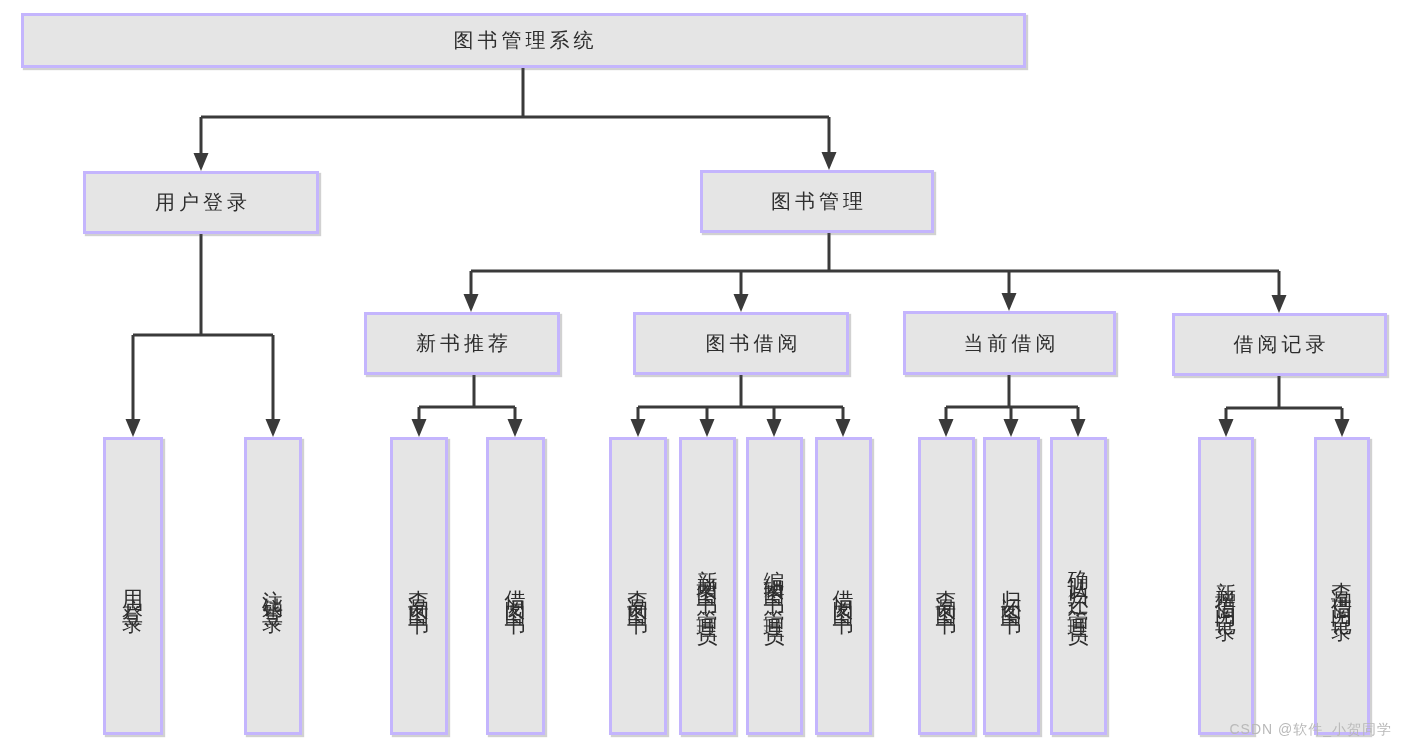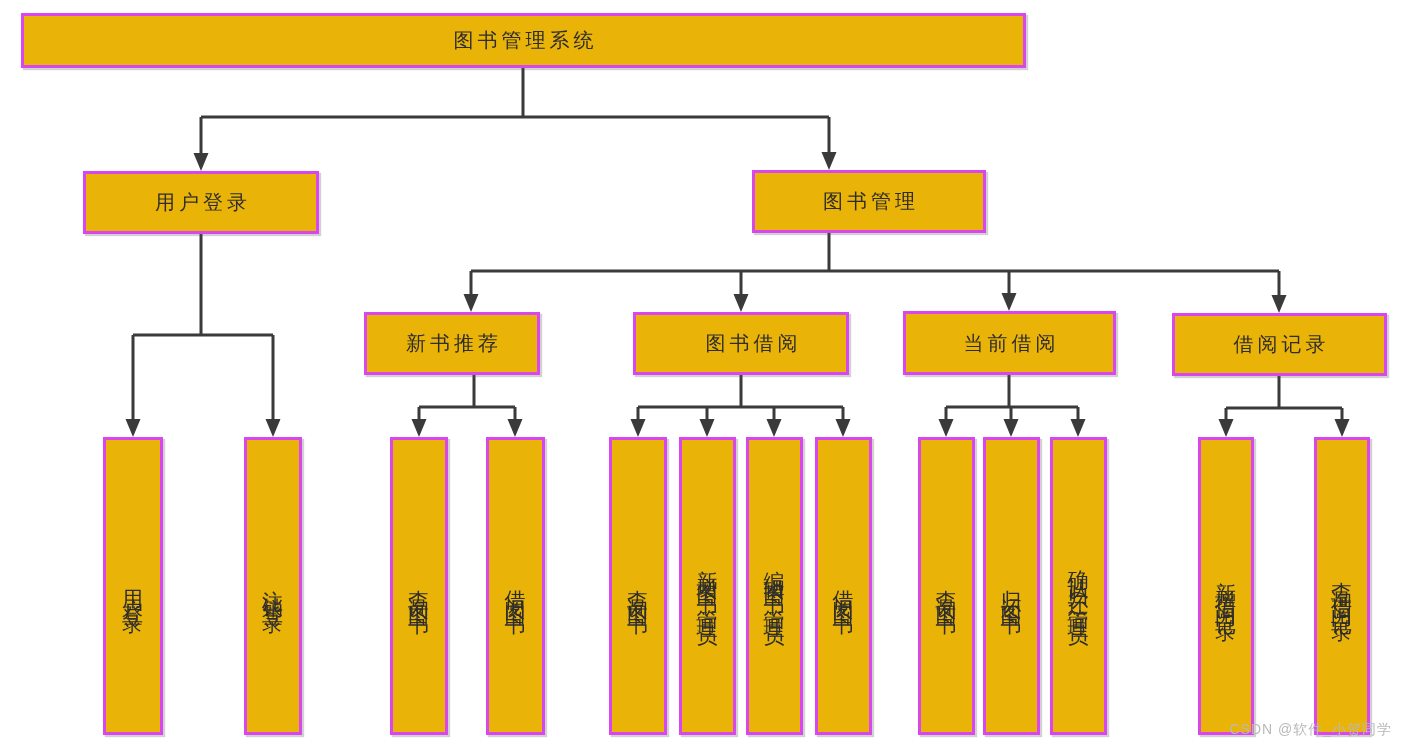--- a/index.html
+++ b/index.html
@@ -8,22 +8,22 @@
     width: 1405px;
     height: 747px;
     background: #ffffff;
     font-family: "Liberation Sans", "DejaVu Sans", sans-serif;
     overflow: hidden;
   }
   .wires { position: absolute; left: 0; top: 0; z-index: 1; }
   .box {
     position: absolute;
     box-sizing: border-box;
-    background: #eab308;
-    border: 3px solid #d946ef;
+    background: #e5e5e5;
+    border: 3px solid #c4b5fd;
     box-shadow: 2px 2px 1px rgba(90,90,90,0.28);
     display: flex;
     align-items: center;
     justify-content: center;
     z-index: 2;
   }
   .box .lbl {
     color: #2d2d2d;
     font-size: 20px;
     letter-spacing: 4px;
@@ -96,25 +96,25 @@
     </g>
   </svg>
 
   <div class="box" style="left:21px; top:13px; width:1005px; height:55px;">
     <span class="lbl">图书管理系统</span>
   </div>
 
   <div class="box" style="left:83px; top:171px; width:236px; height:63px;">
     <span class="lbl">用户登录</span>
   </div>
-  <div class="box" style="left:752px; top:170px; width:234px; height:63px;">
+  <div class="box" style="left:700px; top:170px; width:234px; height:63px;">
     <span class="lbl">图书管理</span>
   </div>
 
-  <div class="box" style="left:364px; top:312px; width:176px; height:63px;">
+  <div class="box" style="left:364px; top:312px; width:196px; height:63px;">
     <span class="lbl">新书推荐</span>
   </div>
   <div class="box" style="left:633px; top:312px; width:216px; height:63px;padding-left:21px;">
     <span class="lbl">图书借阅</span>
   </div>
   <div class="box" style="left:903px; top:311px; width:213px; height:64px;">
     <span class="lbl">当前借阅</span>
   </div>
   <div class="box" style="left:1172px; top:313px; width:215px; height:63px;">
     <span class="lbl">借阅记录</span>

